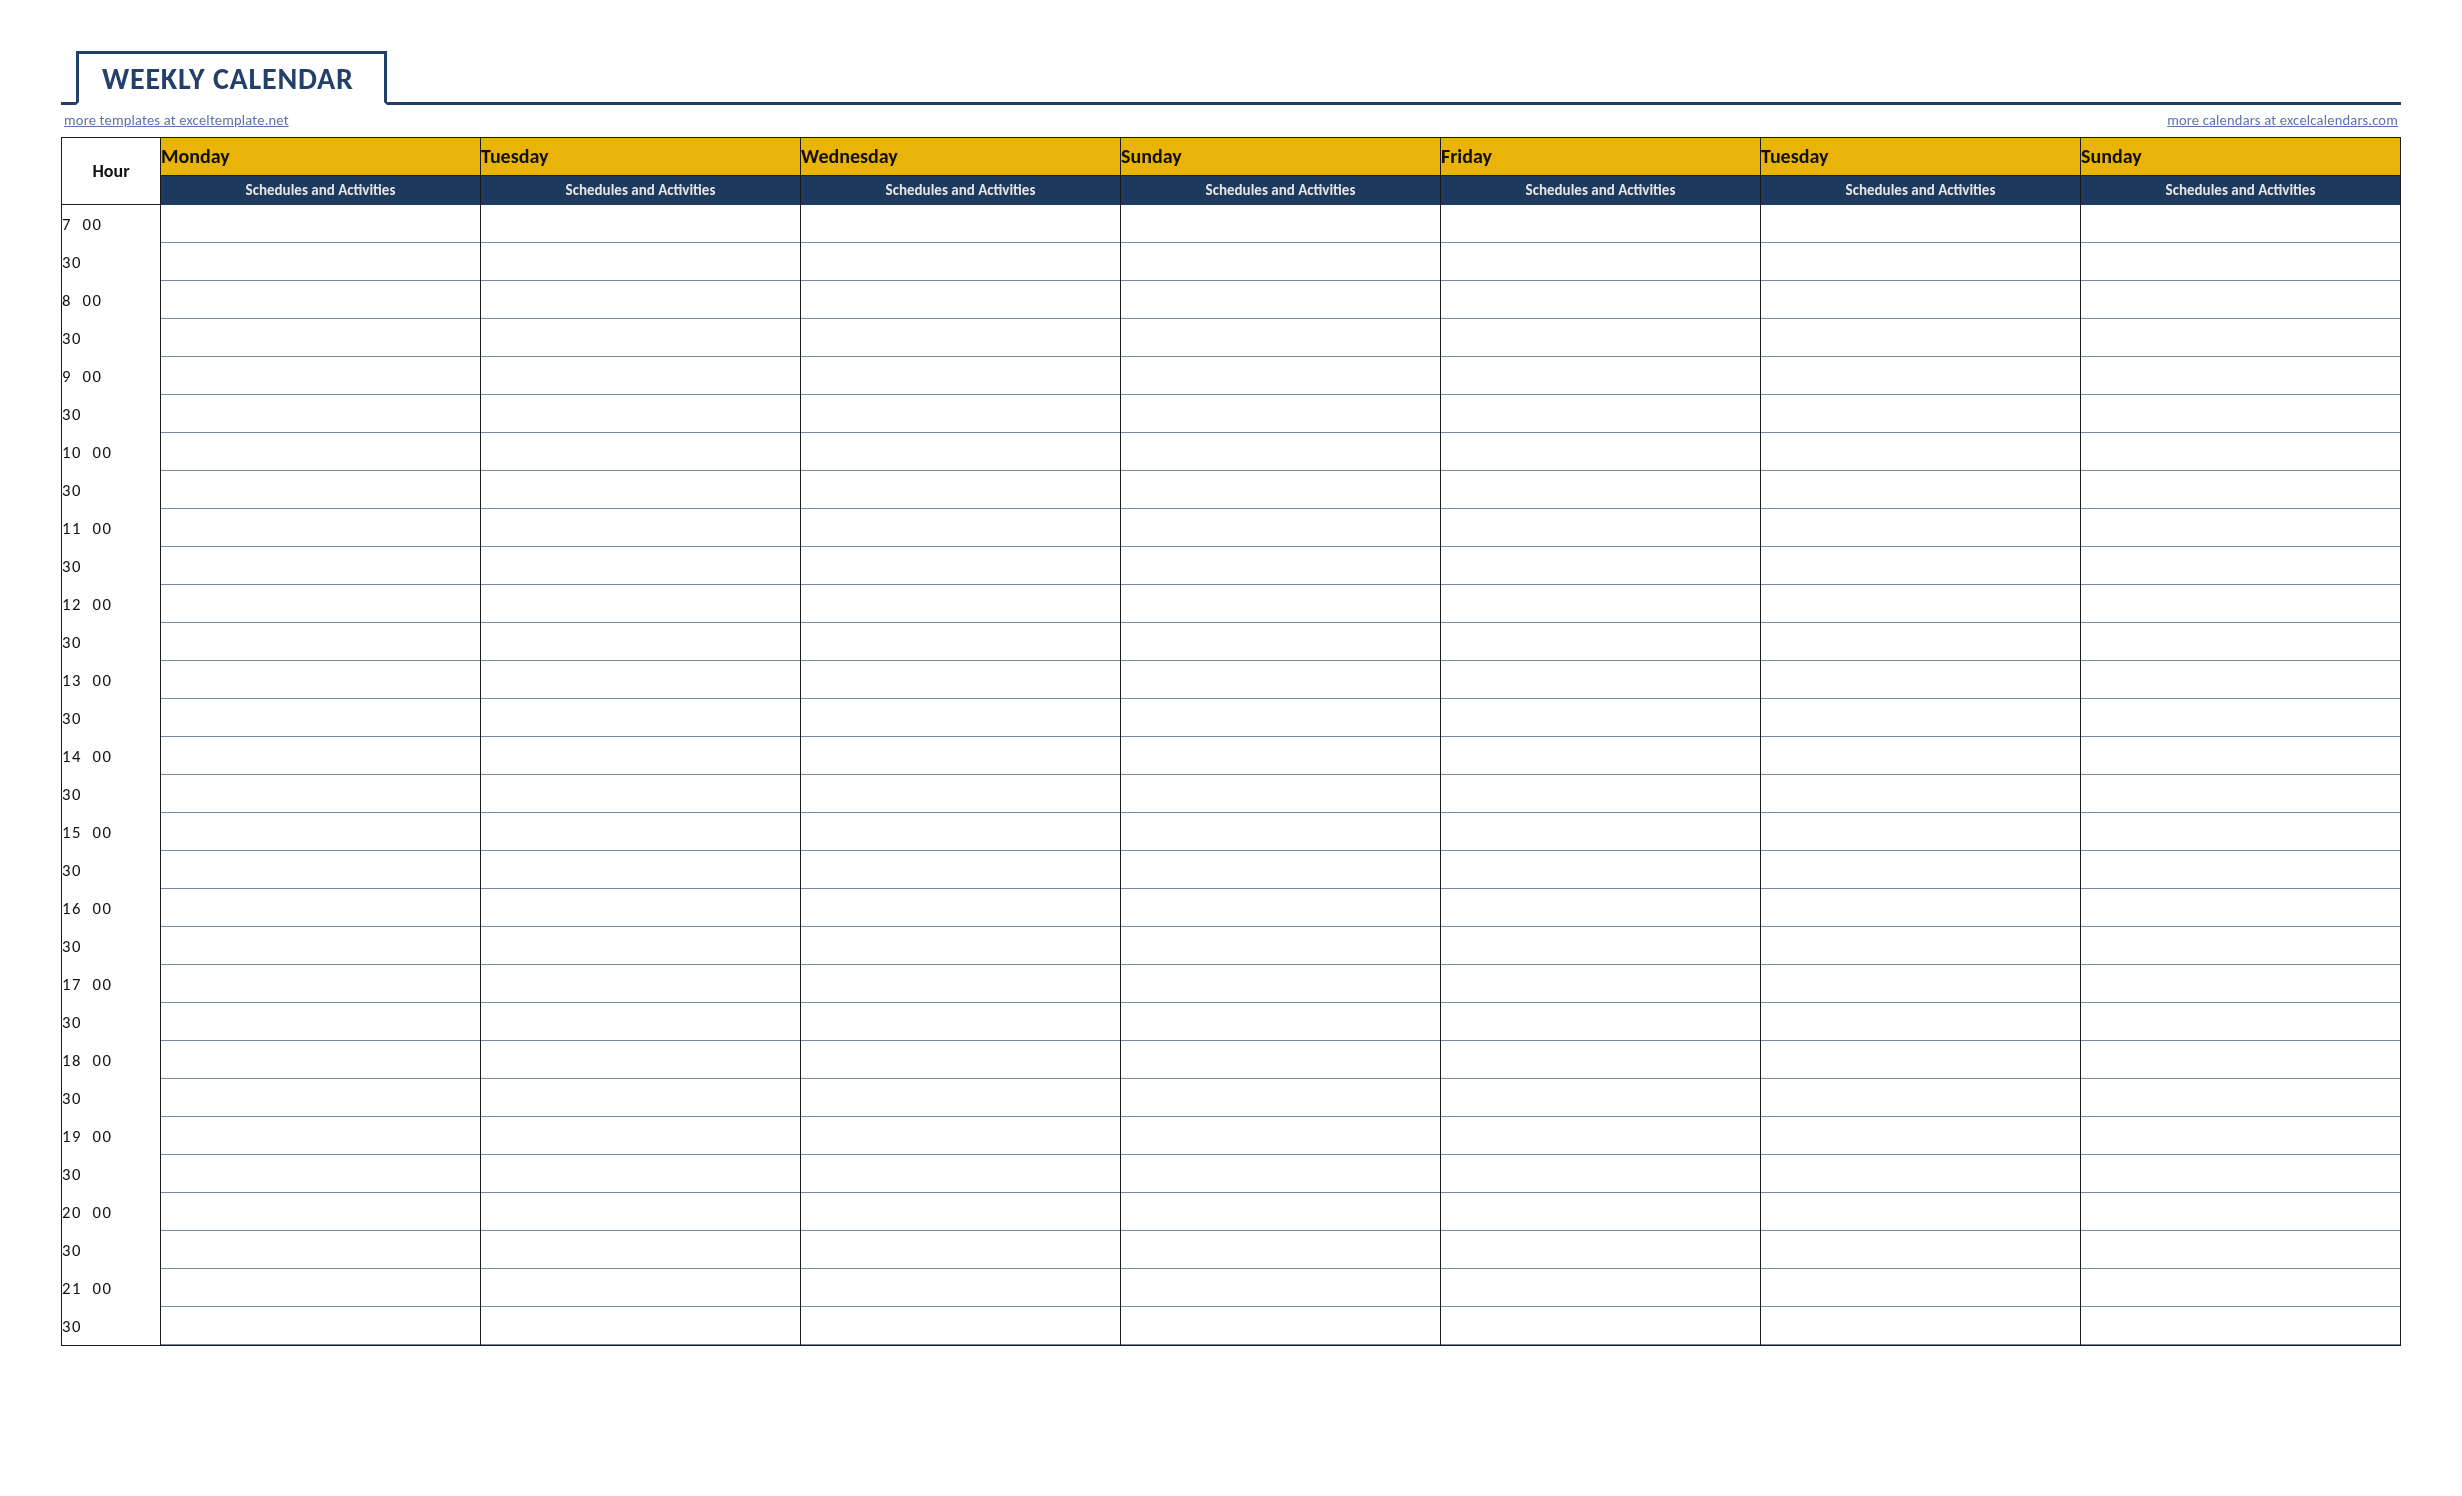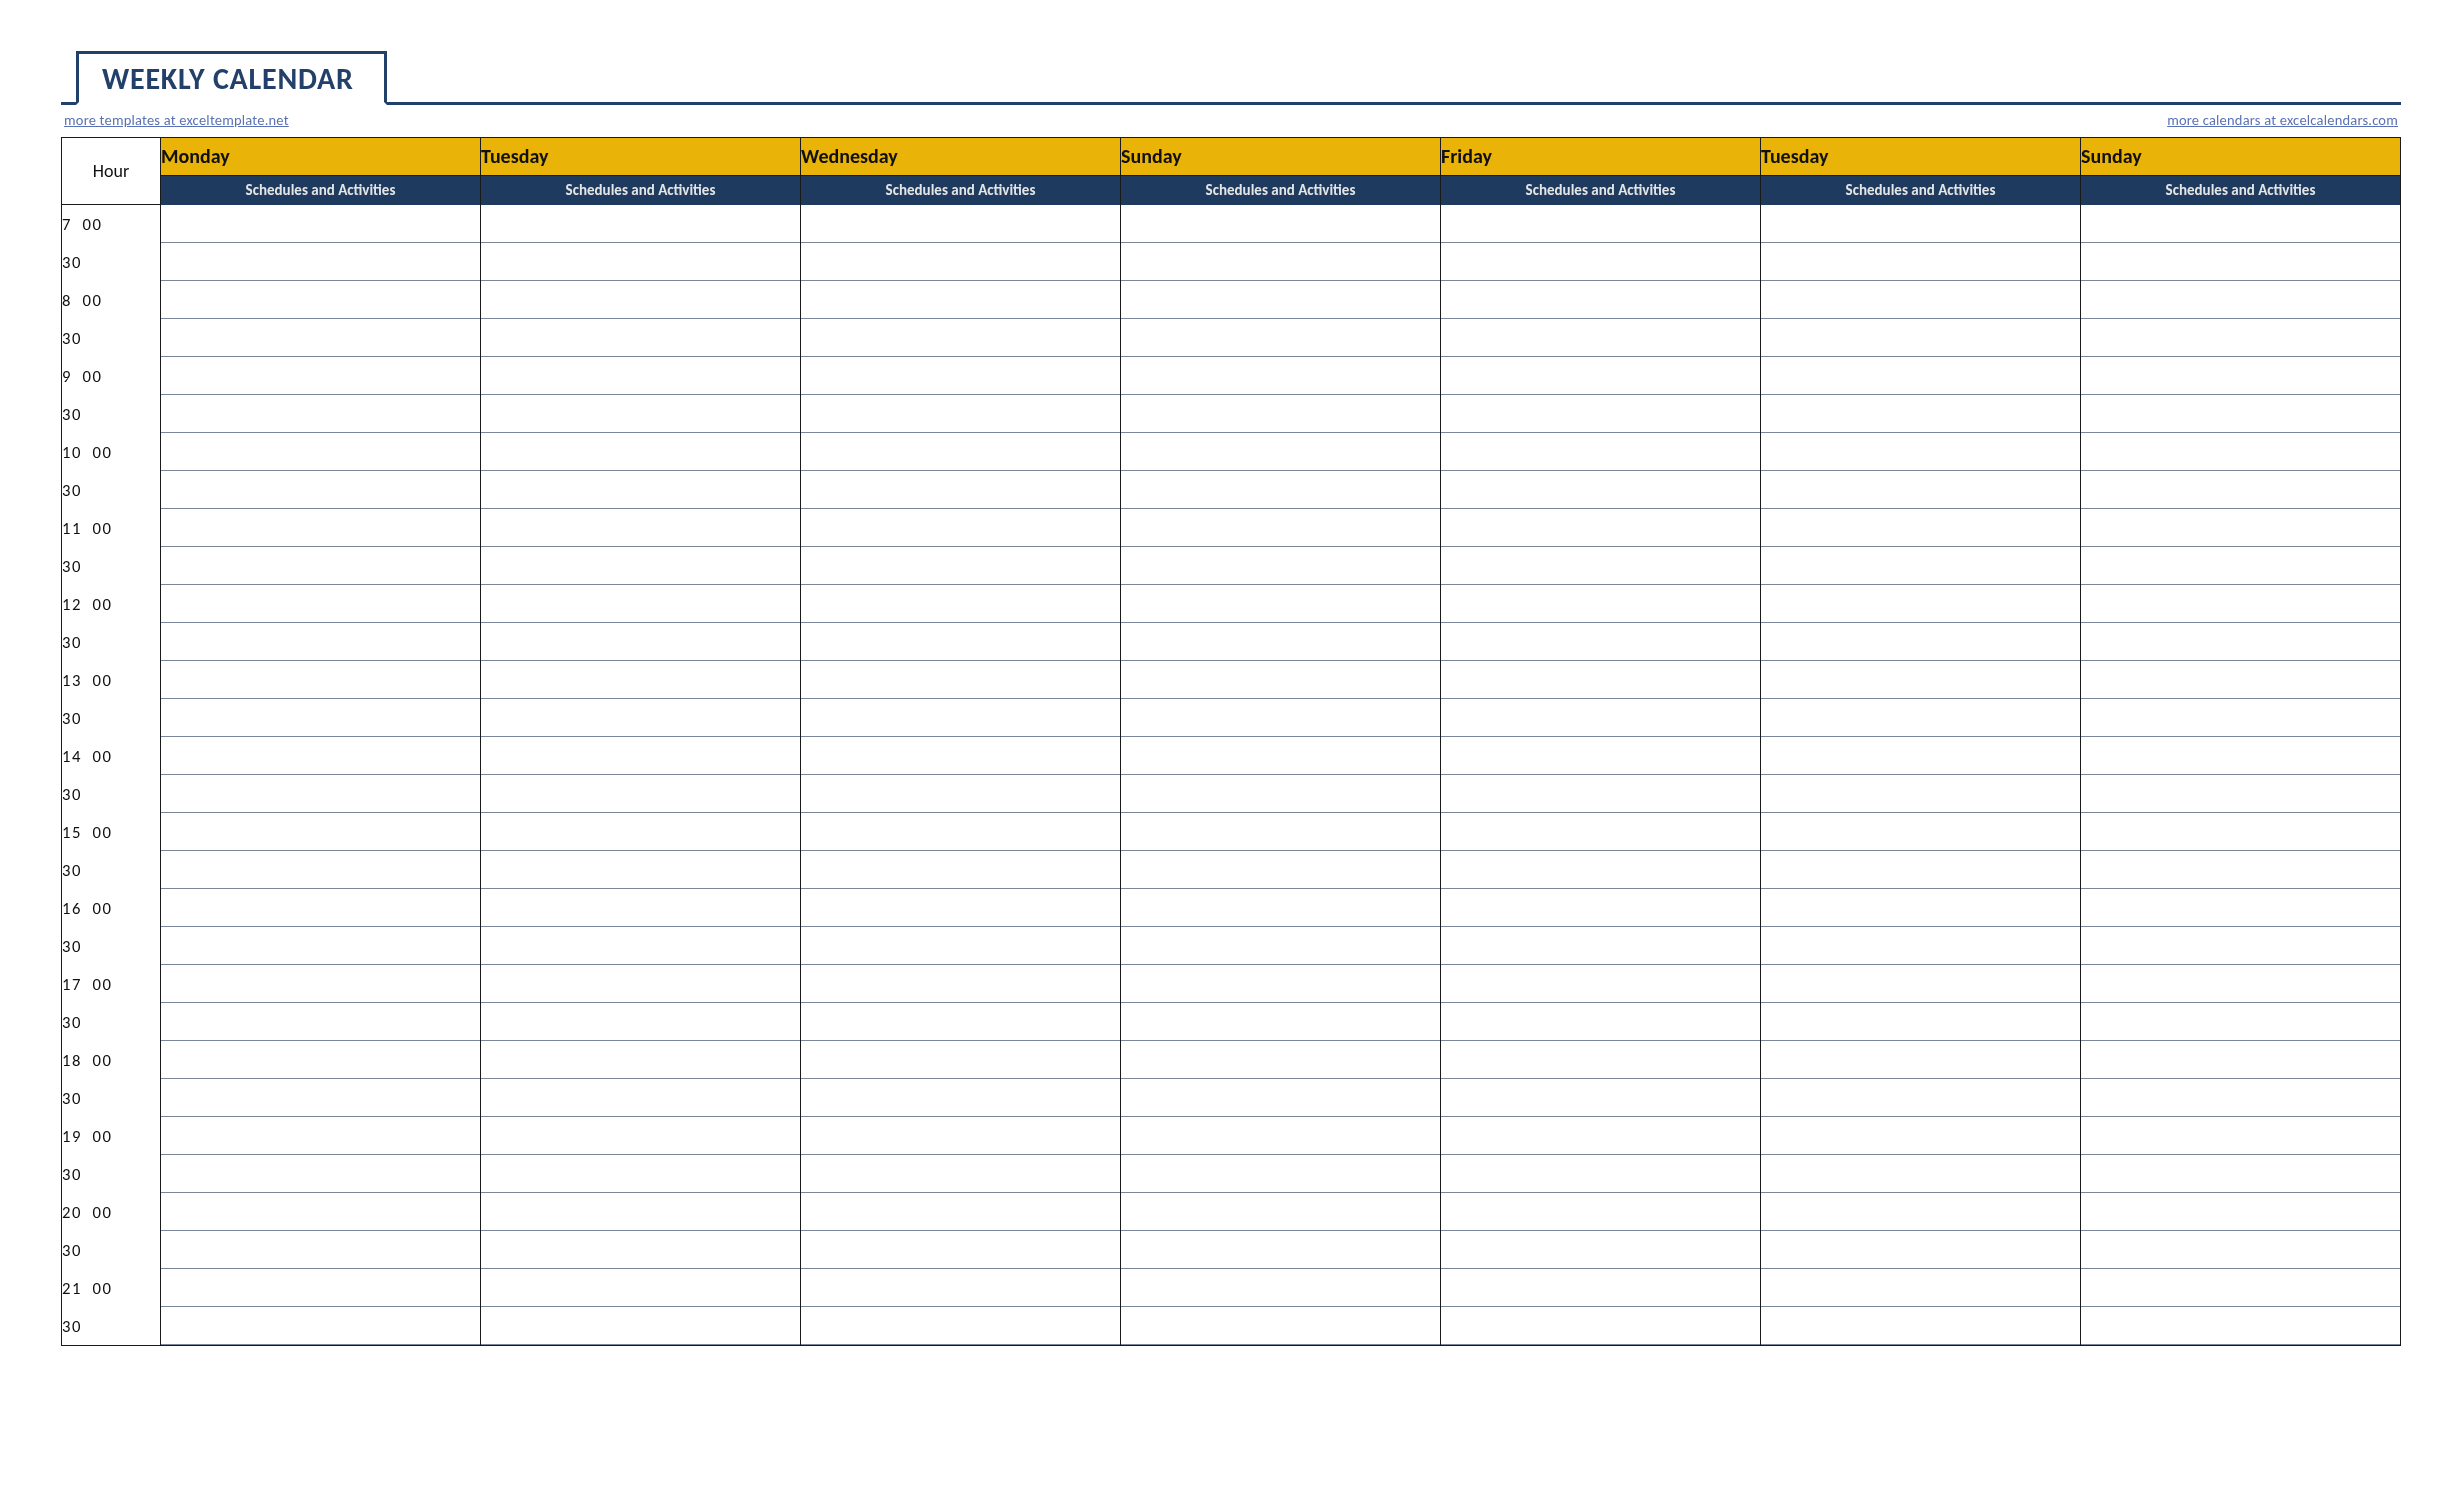--- a/index.html
+++ b/index.html
@@ -70,21 +70,21 @@
     border:1.5px solid var(--line);
     font-size:20px;
     font-weight:700;
     text-align:left;
     height:37px;
     background:#eab308;
   }
   .hdr-hour{
     border:1.5px solid var(--line);
     font-size:18px;
-    font-weight:400;
+    font-weight:700;
     text-align:center;
     vertical-align:middle;
   }
   .hdr-sub{
     background:var(--navy-dark);
     color:#e5e5e5;
     font-size:15px;
     font-weight:600;
     text-align:center;
     height:29px;

